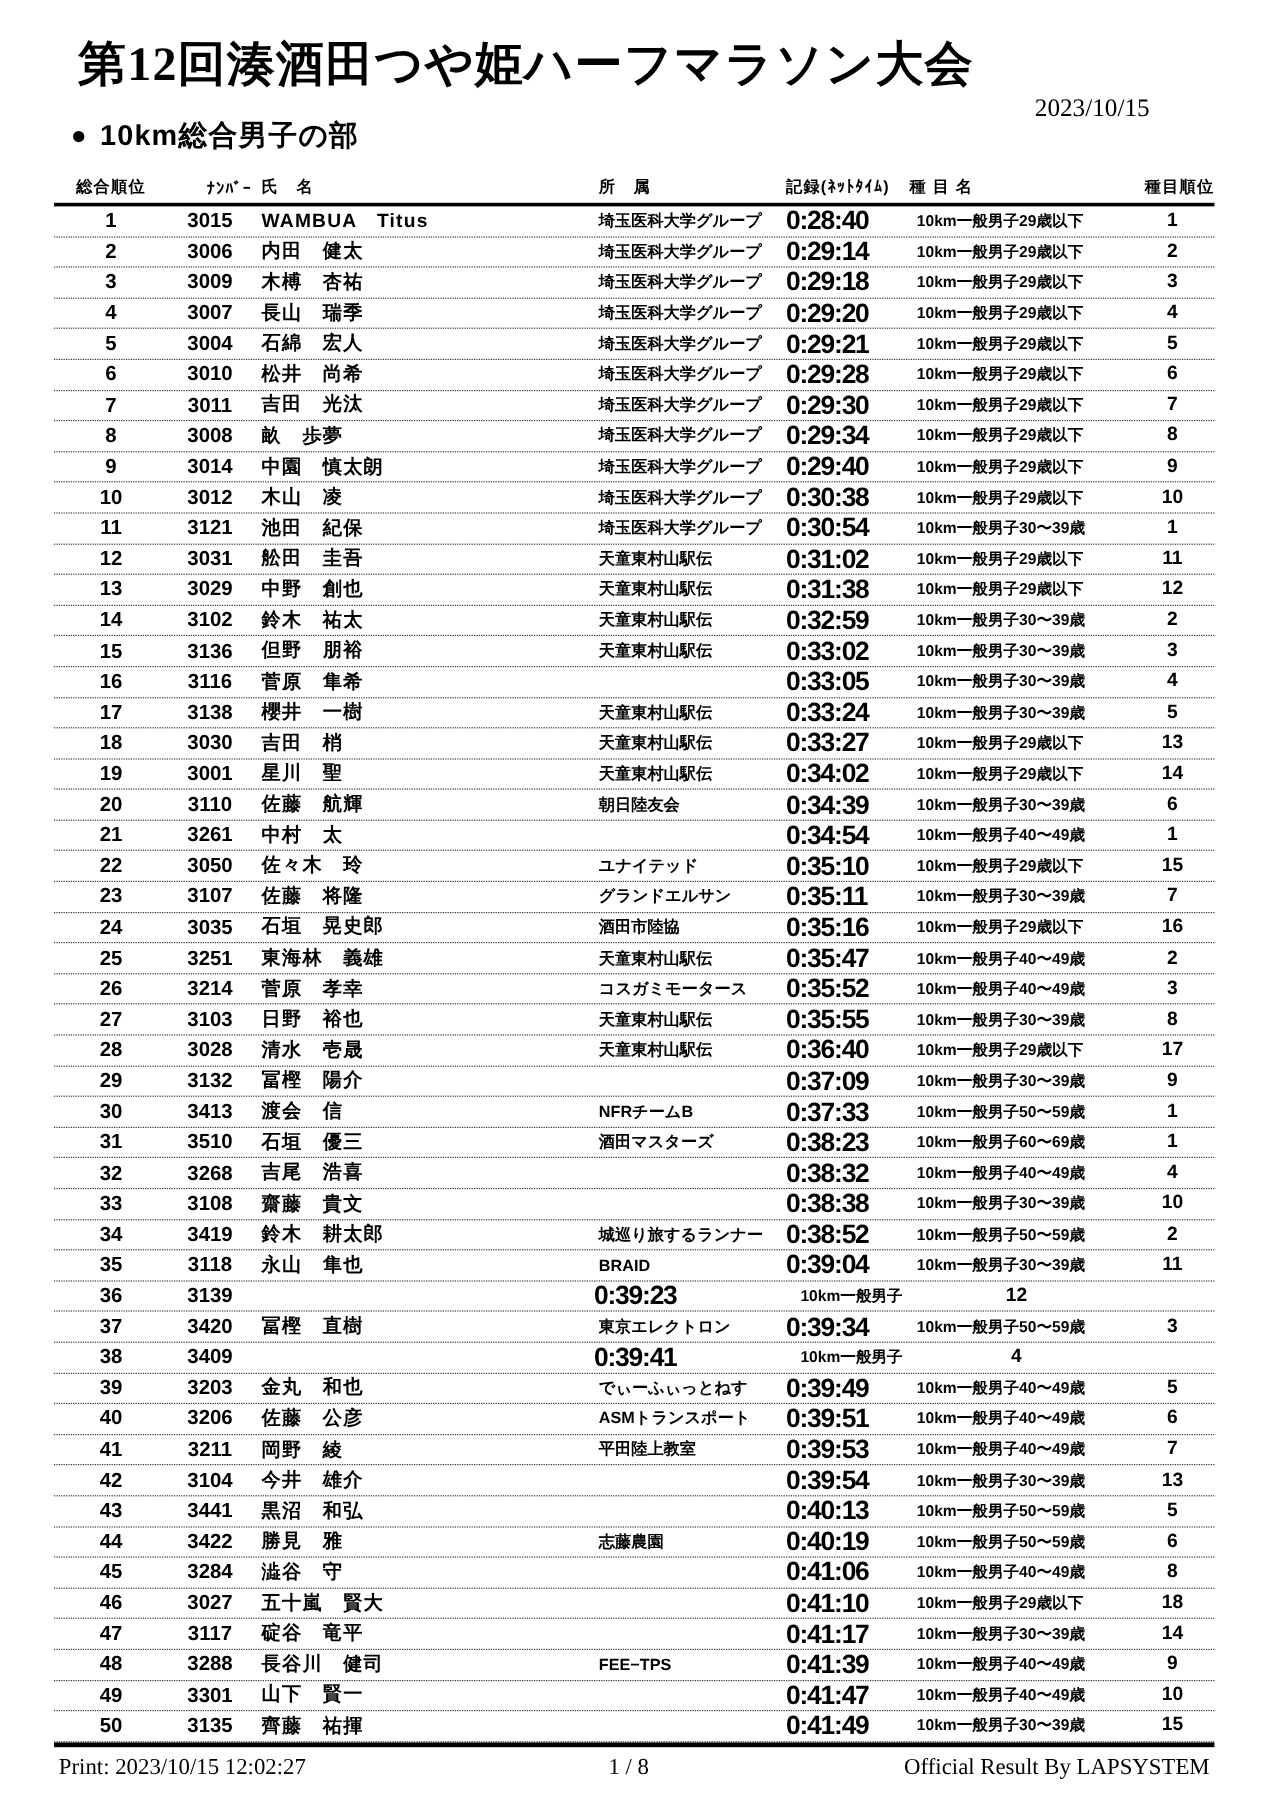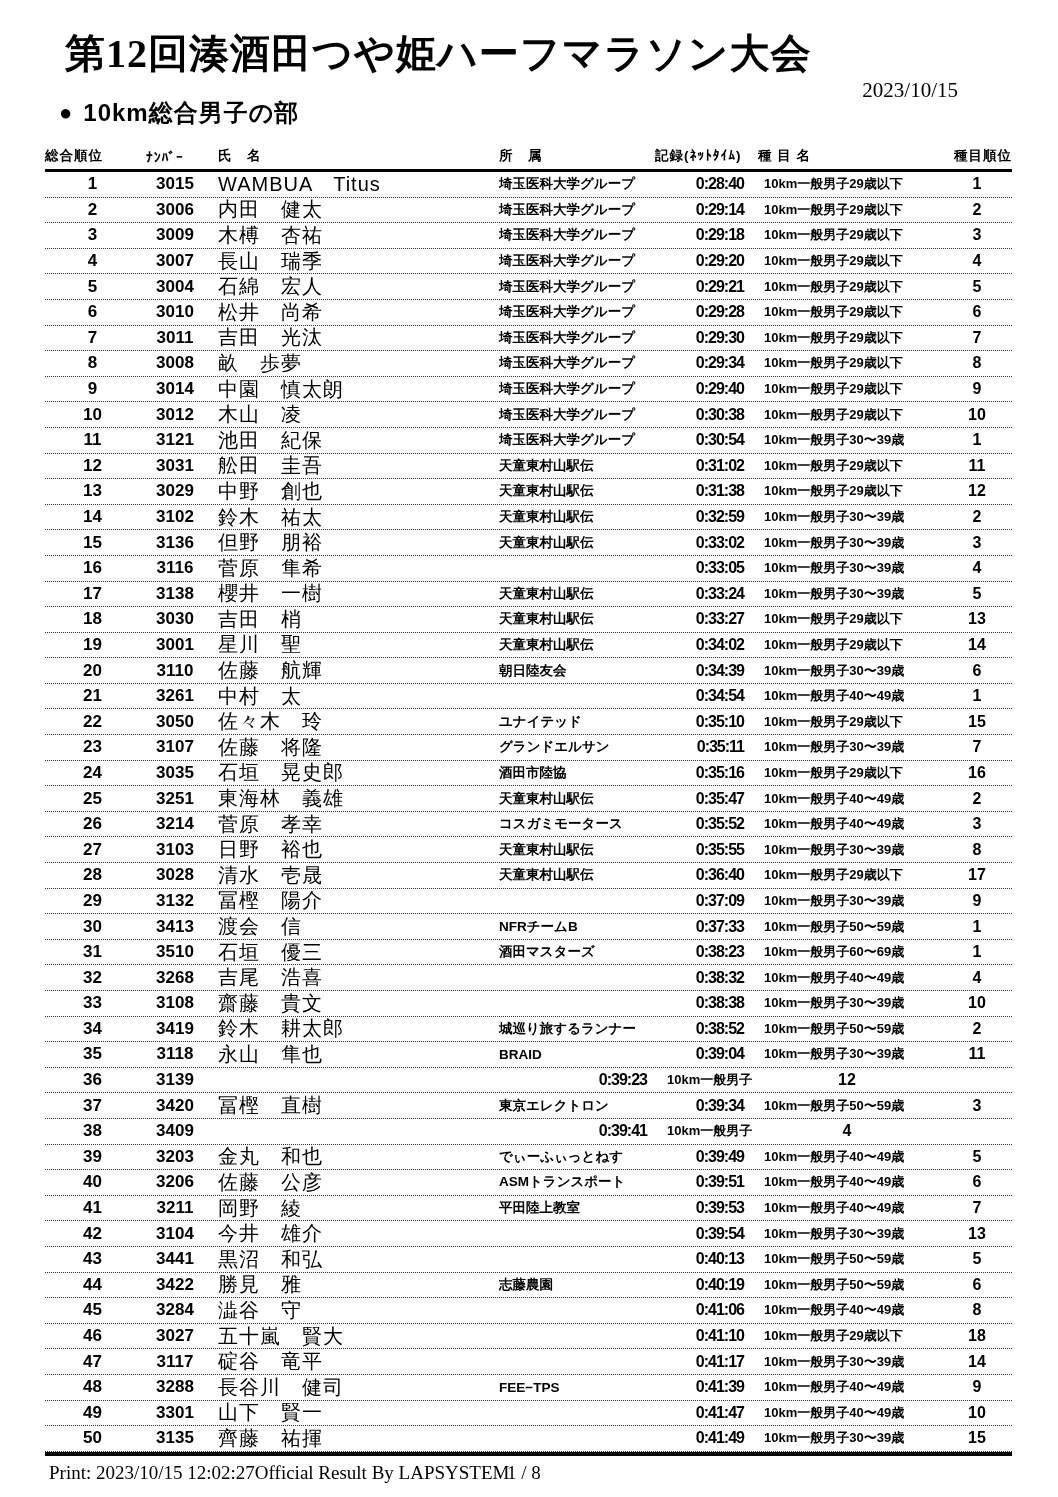--- a/index.html
+++ b/index.html
@@ -34,48 +34,48 @@
   .thead {
     display: grid;
     grid-template-columns: 95px 70px 285px 160px 97px 190px 70px;
     font-size: 13.5px; font-weight: bold;
     align-items: end;
     padding-bottom: 4px;
     border-bottom: 3px solid #000;
     letter-spacing: 1px;
   }
   .thead .h { white-space: nowrap; }
-  .h-rank { text-align: left; }
-  .h-num  { padding-left: 6px; }
+  .h-rank { text-align: center; }
+  .h-num  { padding-left: 6px; text-align: right; }
   .h-name { padding-left: 8px; }
   .h-team { padding-left: 4px; }
   .h-time { padding-left: 0; }
   .h-cat  { padding-left: 6px; }
   .h-catrank { text-align: right; }
 
   .tbody .row {
     display: grid;
     grid-template-columns: 95px 70px 285px 160px 97px 190px 70px;
     height: 25.6px;
     align-items: center;
     border-bottom: 1px dotted #333;
   }
   .tbody { border-bottom: 4px solid #000; }
   .c { white-space: nowrap; overflow: hidden; }
   .c.rank { text-align: center; font-size: 17px; font-weight: bold; }
   .c.num  { text-align: center; font-size: 17px; font-weight: bold; }
-  .c.name { padding-left: 8px; font-size: 20px; font-weight: normal; letter-spacing: 1px; }
+  .c.name { padding-left: 8px; font-size: 16px; font-weight: bold; letter-spacing: 1px; }
   .c.team { padding-left: 4px; font-size: 13.5px; font-weight: bold; }
-  .c.time { text-align: right; padding-right: 8px; font-size: 16px; font-weight: bold; letter-spacing: -1px; }
+  .c.time { text-align: left; padding-right: 8px; font-size: 22px; font-weight: bold; letter-spacing: -1px; }
   .c.cat  { padding-left: 12px; font-size: 13px; font-weight: bold; }
   .c.catrank { text-align: center; font-size: 16px; font-weight: bold; }
 
   .footer {
     margin-top: 6px;
-    display: flex; align-items: baseline;
+    display: flex; justify-content: space-between; align-items: baseline;
     font-family: "Liberation Serif", "DejaVu Serif", serif;
     font-size: 19px;
     padding: 0 4px;
   }
   .footer .pageno { position: absolute; left: 487px; margin-left: 20px; }
 </style>
 </head>
 <body>
 
 <div class="page">

